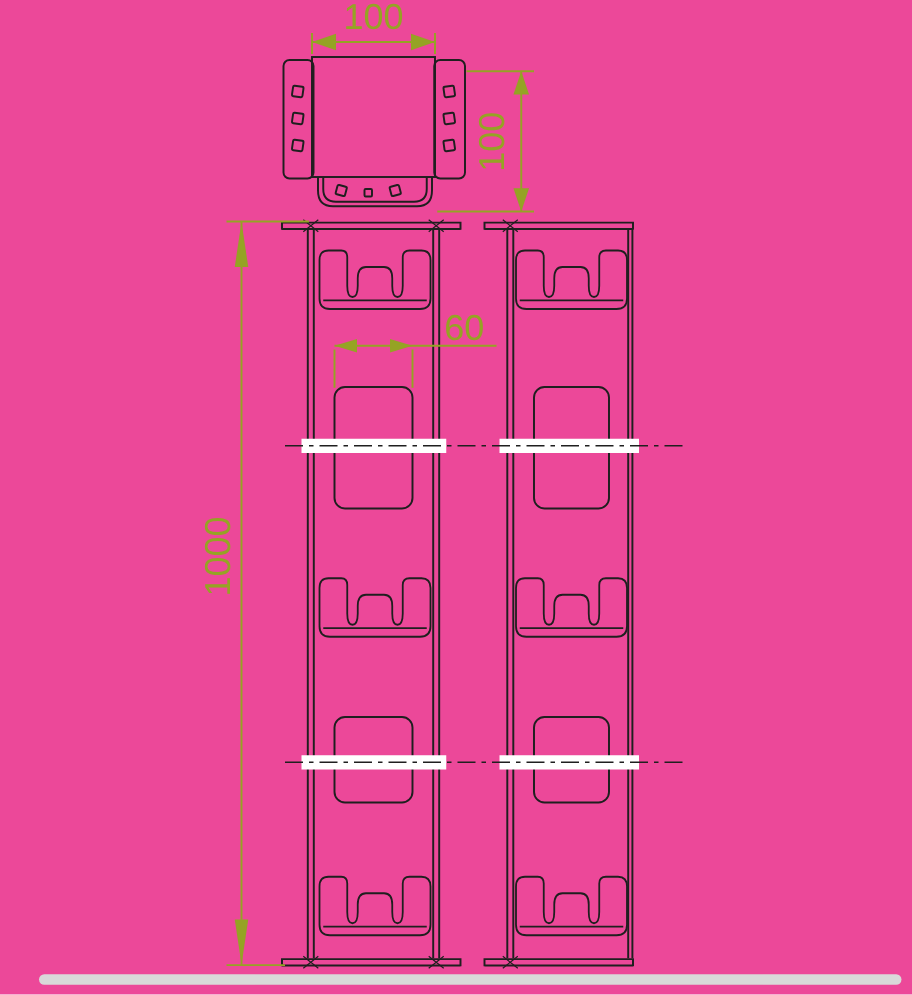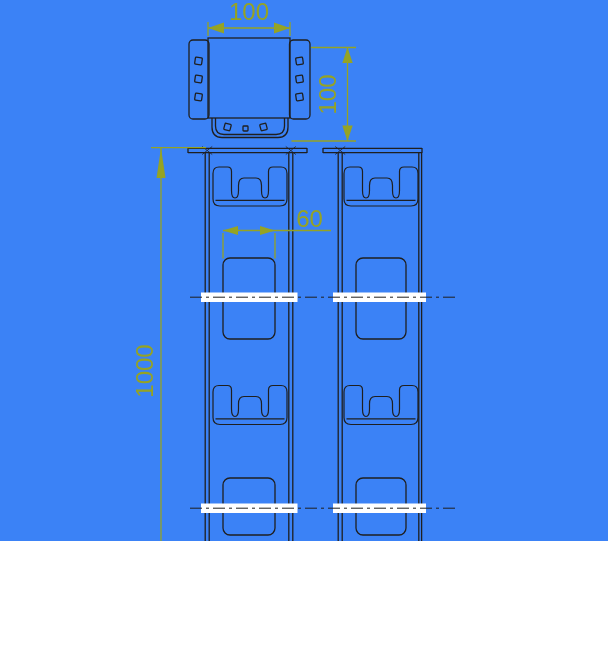--- a/index.html
+++ b/index.html
@@ -1,17 +1,17 @@
 <!DOCTYPE html>
 <html><head>
 <meta charset="utf-8">
 <style>
   :root { --line:#1f1f1f; --accent:#95a324; --scrollbar:#d9d9d9; }
   html,body { margin:0; padding:0; background:#ffffff; }
-  .stage { position:relative; width:608px; height:541px; background:#3b82f6; overflow:hidden; }
+  .stage { position:relative; width:608px; height:663px; background:#ec4899; overflow:hidden; }
   svg { display:block; }
   .ink path, .ink rect, .ink line { fill:none; stroke-width:1.3; }
   .ink .thin { stroke-width:0.8; }
   .crown path { fill:none; stroke-width:1.2; }
   .masks rect { stroke:none; }
   .centerline path { fill:none; stroke-width:1; }
   .dimlines path { fill:none; stroke-width:1.3; }
   .dimfills polygon { stroke:none; }
   text.dim-text {
     font-family:"Liberation Sans", sans-serif;

